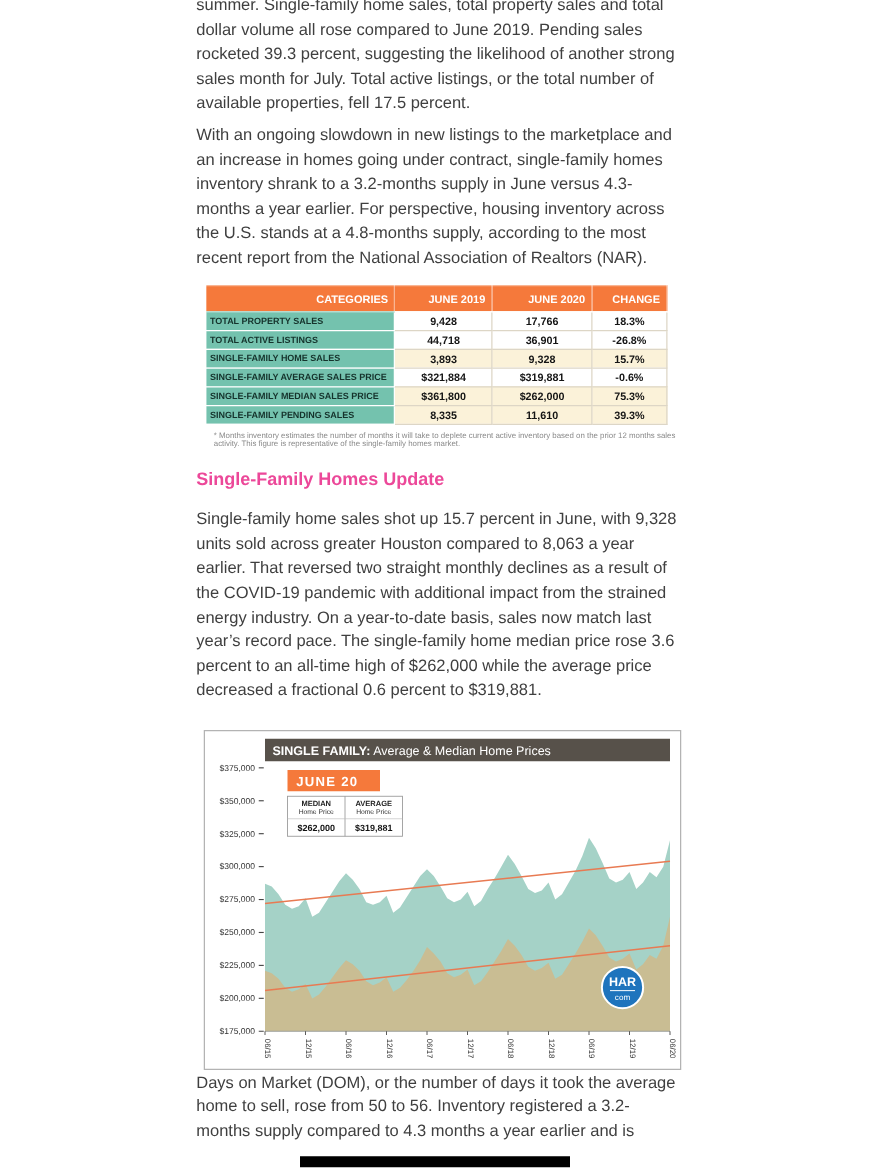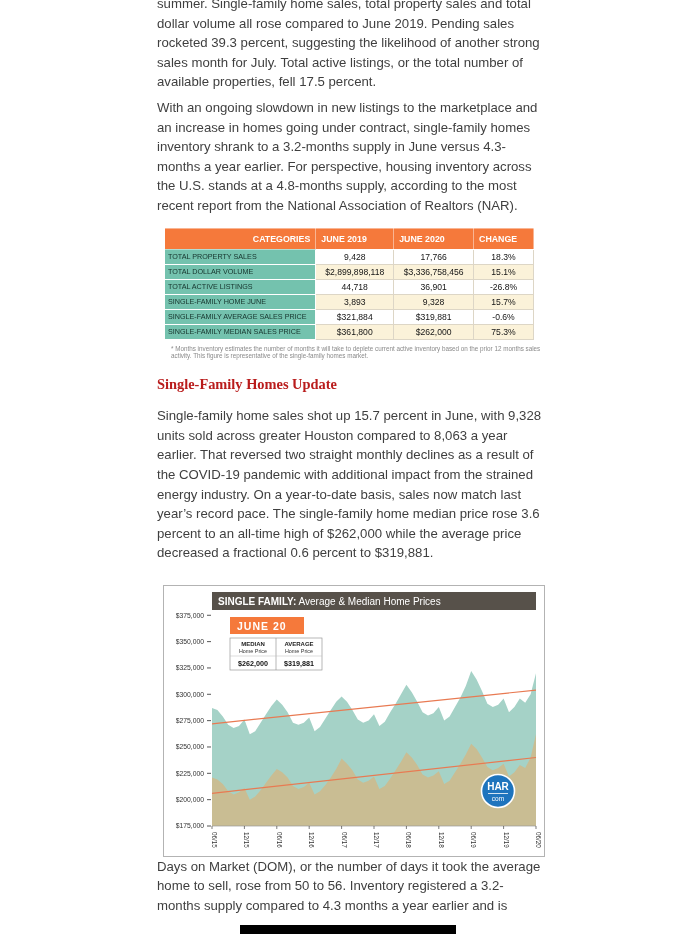--- a/index.html
+++ b/index.html
@@ -9,29 +9,29 @@
   *{box-sizing:border-box;}
   body{margin:0;background:#fff;}
   .page{position:relative;width:584px;height:934px;overflow:hidden;background:#fff;
         font-family:"Liberation Sans",sans-serif;}
   .content{position:absolute;left:157px;top:0;width:388px;}
   p.body{font-size:13.2px;line-height:19.6px;color:var(--text);margin:0 0 6px;}
   p.first{margin-top:-6px;}
   .tablewrap{margin:12px 0 0 7px;}
   table.market{border-collapse:collapse;width:370px;border:1px solid #c9c9c9;}
   table.market th{background:var(--orange);color:#fff;font-size:8.8px;height:21px;
-    padding:0 5px;border:1px solid rgba(255,255,255,.45);text-align:left;font-weight:bold;}
+    padding:0 5px;border:1px solid rgba(255,255,255,.45);text-align:right;font-weight:bold;}
   table.market th:first-child{text-align:right;}
   table.market td{font-size:8.6px;height:15px;text-align:center;border:1px solid #ddd6c6;
-    font-weight:normal;color:#141414;padding:0 3px;background:#fff;margin-left:36px;}
+    font-weight:bold;color:#141414;padding:0 3px;background:#fff;margin-left:36px;}
   table.market td.cat{background:var(--teal-cell);text-align:left;font-size:7.2px;
     color:#15332c;border:1px solid #fff;}
   table.market tr.alt td:not(.cat){background:var(--cream);}
   .footnote{font-size:6.3px;line-height:7.8px;color:#8a8a8a;margin:5px 0 0 7px;width:372px;}
-  h3.section{font-size:14.4px;color:#b91c1c;margin:16px 0 13px;font-weight:bold;font-family:Liberation Serif, serif;}
+  h3.section{font-size:14.4px;color:#ec4899;margin:16px 0 13px;font-weight:bold;}
   .chart-box{width:382px;height:272px;border:1px solid #b3b3b3;margin:22px 0 0 6px;
     background:#fff;position:relative;}
   .last{margin-top:21px;}
   .redaction{position:absolute;left:240px;top:925px;width:216px;height:9px;background:#000;}
   
   .t-title{font-size:10px;fill:#fff;}
   .t-badge{font-size:10.5px;font-weight:bold;fill:#fff;letter-spacing:1px;}
   .t-leg-h{font-size:6px;font-weight:bold;fill:#222;text-anchor:middle;}
   .t-leg-s{font-size:5.4px;fill:#333;text-anchor:middle;}
   .t-leg-v{font-size:7.2px;font-weight:bold;fill:#111;text-anchor:middle;}
@@ -64,49 +64,49 @@
             <th>CHANGE</th>
           </tr>
         </thead>
         <tbody>
             <tr>
               <td class="cat">TOTAL PROPERTY SALES</td>
               <td>9,428</td>
               <td>17,766</td>
               <td>18.3%</td>
             </tr>
-            <tr class="alt">
-              <td class="cat">TOTAL DOLLAR VOLUME</td>
-              <td>$2,899,898,118</td>
-              <td>$3,336,758,456</td>
-              <td>15.1%</td>
-            </tr>
             <tr>
               <td class="cat">TOTAL ACTIVE LISTINGS</td>
               <td>44,718</td>
               <td>36,901</td>
               <td>-26.8%</td>
             </tr>
             <tr class="alt">
-              <td class="cat">SINGLE-FAMILY HOME JUNE</td>
+              <td class="cat">SINGLE-FAMILY HOME SALES</td>
               <td>3,893</td>
               <td>9,328</td>
               <td>15.7%</td>
             </tr>
             <tr>
               <td class="cat">SINGLE-FAMILY AVERAGE SALES PRICE</td>
               <td>$321,884</td>
               <td>$319,881</td>
               <td>-0.6%</td>
             </tr>
             <tr class="alt">
               <td class="cat">SINGLE-FAMILY MEDIAN SALES PRICE</td>
               <td>$361,800</td>
               <td>$262,000</td>
               <td>75.3%</td>
+            </tr>
+            <tr class="alt">
+              <td class="cat">SINGLE-FAMILY PENDING SALES</td>
+              <td>8,335</td>
+              <td>11,610</td>
+              <td>39.3%</td>
             </tr>
           </tbody>
       </table>
       <p class="footnote">* Months inventory estimates the number of months it will take to deplete current active inventory based on the prior 12 months sales activity. This figure is representative of the single-family homes market.</p>
     </div>
 
     <h3 class="section">Single-Family Homes Update</h3>
 
     <p class="body">Single-family home sales shot up 15.7 percent in June, with 9,328 units sold across greater Houston compared to 8,063 a year earlier. That reversed two straight monthly declines as a result of the COVID-19 pandemic with additional impact from the strained energy industry. On a year-to-date basis, sales now match last year’s record pace. The single-family home median price rose 3.6 percent to an all-time high of $262,000 while the average price decreased a fractional 0.6 percent to $319,881.</p>
 

